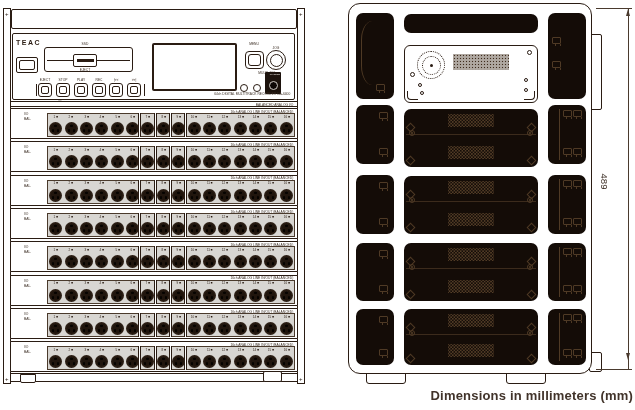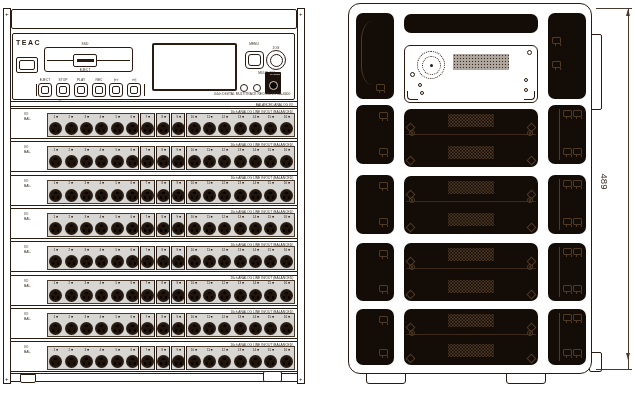--- a/index.html
+++ b/index.html
@@ -918,13 +918,14 @@
       </div>
 
     <div class="dimline" style="left:596px;top:8px;width:36px;height:1px;"></div>
     <div class="dimline" style="left:596px;top:369px;width:36px;height:1px;"></div>
     <div class="dimline" style="left:628px;top:8px;width:1px;height:362px;"></div>
     <div class="arrow" style="left:626px;top:9px;border-bottom:7px solid var(--ink-soft);"></div>
     <div class="arrow" style="left:626px;top:353px;border-top:7px solid var(--ink-soft);"></div>
     <div id="dim-label">489</div>
   </div>
 
+  <div id="caption">Dimensions in millimeters (mm)</div>
 </div>
 
 </body></html>

